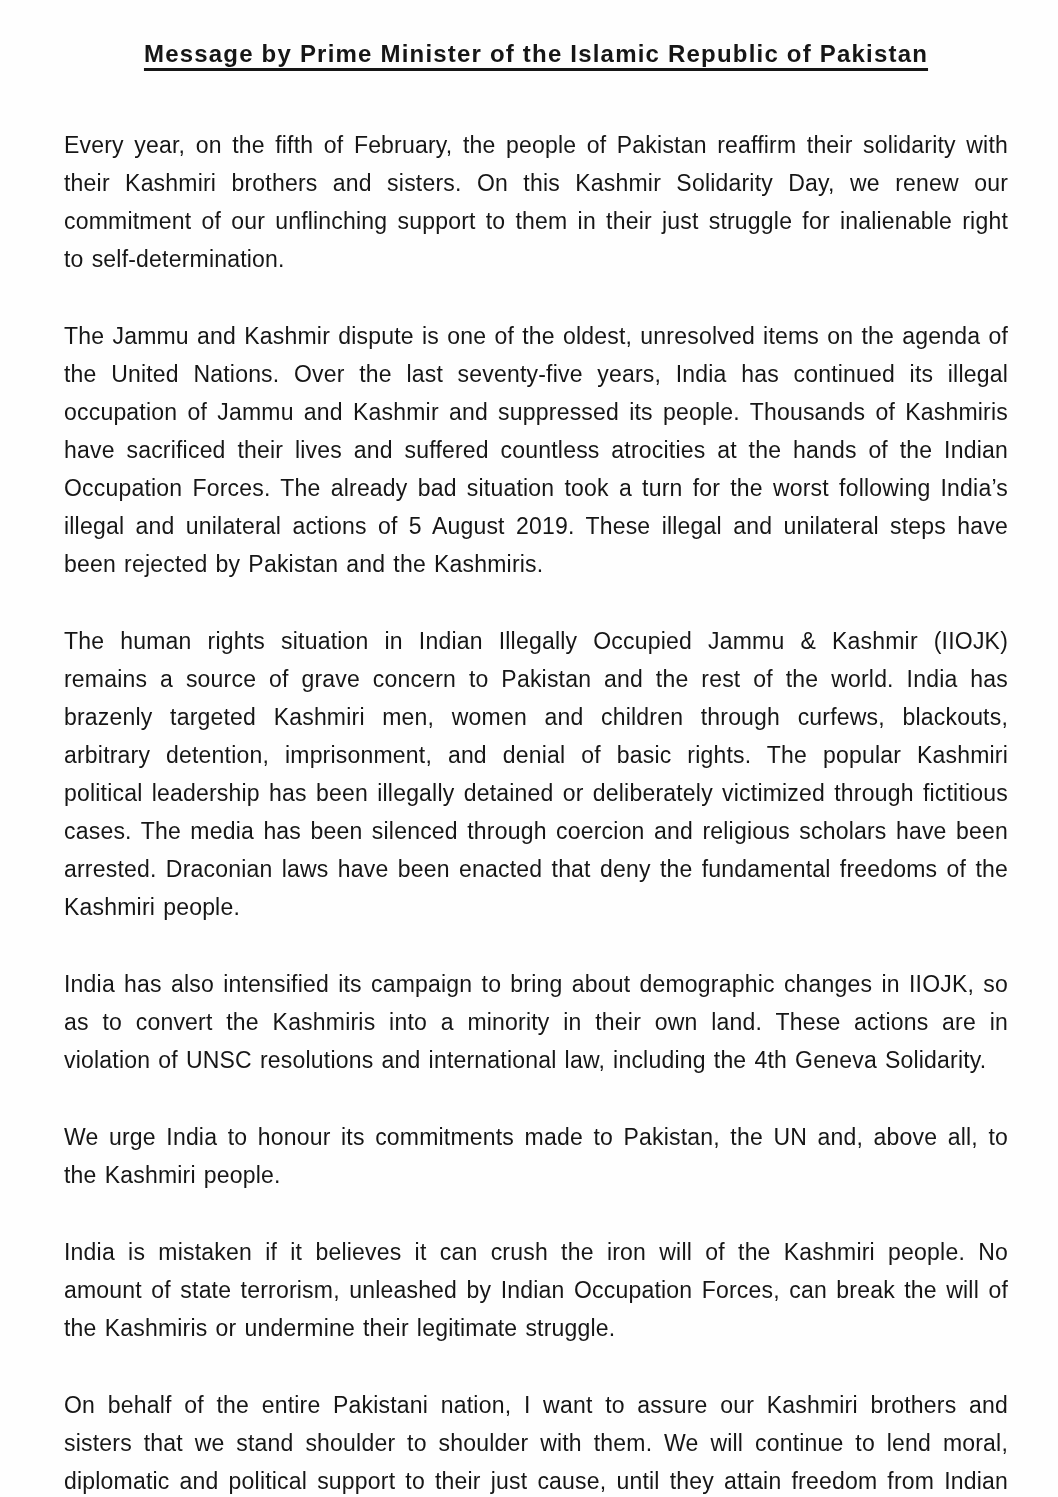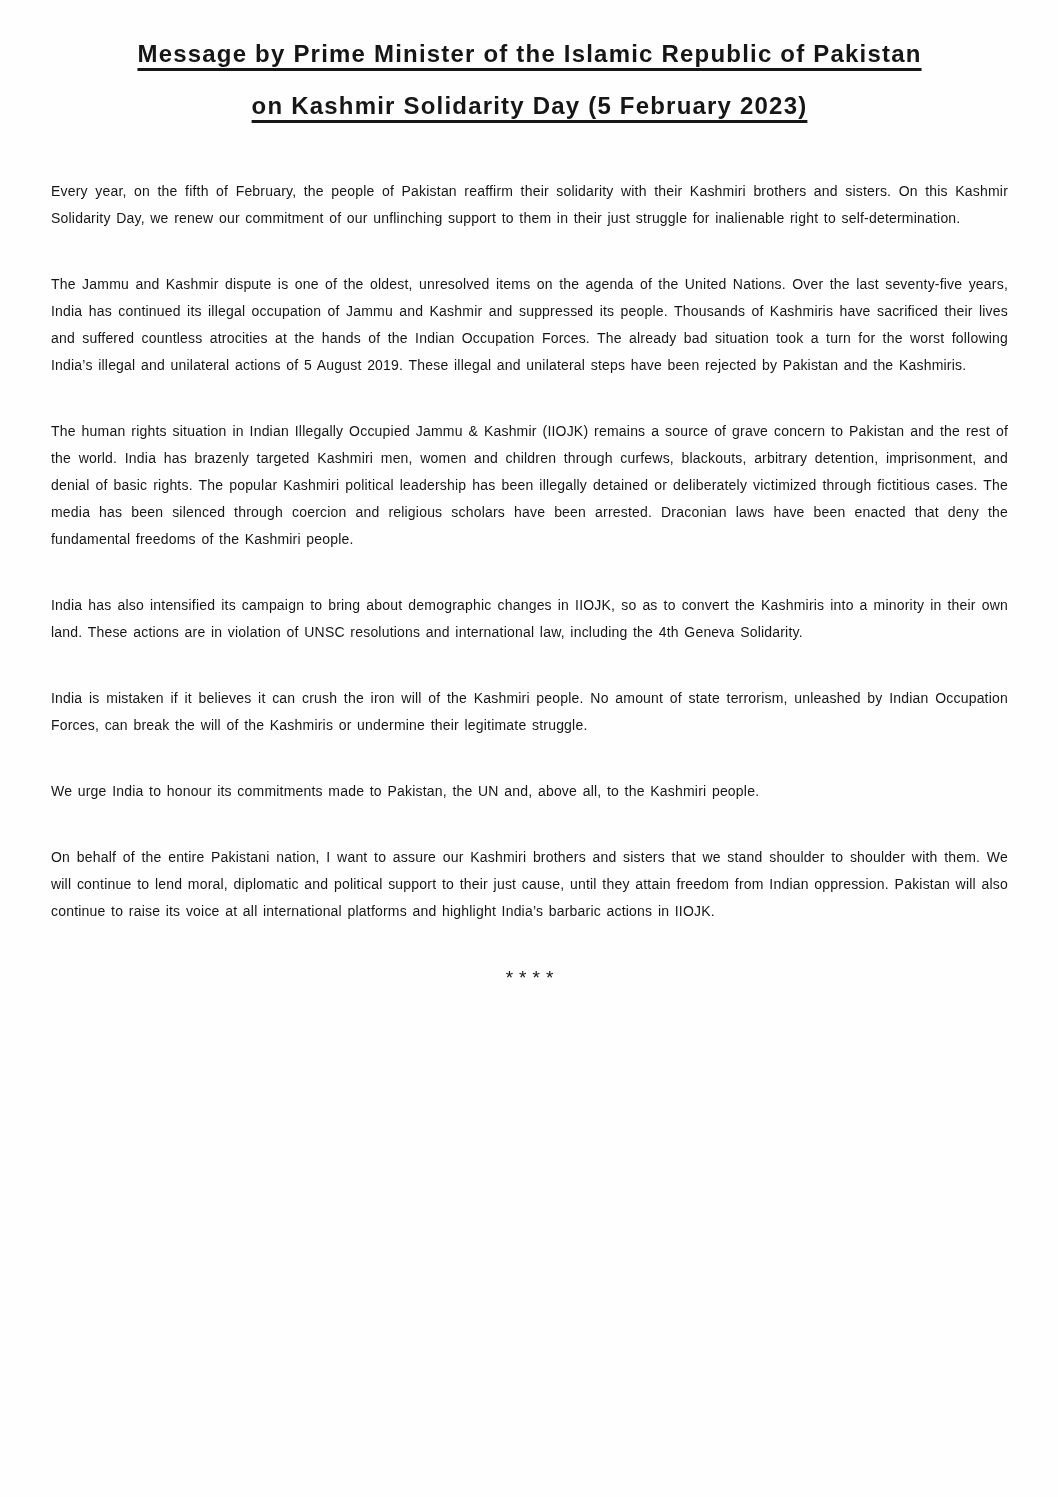--- a/index.html
+++ b/index.html
@@ -6,21 +6,21 @@
     margin: 0;
     padding: 0;
     background: #ffffff;
   }
   .page {
     position: relative;
     width: 1058px;
     height: 1497px;
     box-sizing: border-box;
     background: #fefefe;
-    padding: 40px 50px 0 51px;
+    padding: 40px 50px 0 64px;
     font-family: "Liberation Sans", sans-serif;
     color: #161616;
     overflow: hidden;
   }
   .title-block {
     text-align: center;
     font-weight: bold;
     font-size: 24px;
     letter-spacing: 1.2px;
     margin: 0 0 58px 0;
@@ -29,22 +29,22 @@
     line-height: 28px;
     margin-bottom: 24px;
   }
   .title-line .u {
     text-decoration: underline;
     text-decoration-thickness: 2.5px;
     text-underline-offset: 6px;
   }
   .doc-body p {
     margin: 0 0 39px 0;
-    font-size: 14px;
-    line-height: 27px;
+    font-size: 23px;
+    line-height: 38px;
     text-align: justify;
     letter-spacing: 0.2px;
     word-spacing: 1.5px;
   }
   .footer-mark {
     text-align: center;
     font-size: 19px;
     letter-spacing: 6px;
     padding-left: 6px; 
     line-height: 27px;
@@ -53,30 +53,27 @@
 </style>
 </head>
 <body>
 
 <div class="page">
 
   <header class="title-block">
     <div class="title-line">
       <span class="u">Message by Prime Minister of the Islamic Republic of Pakistan</span>
     </div>
-    <div class="title-line">
-      <span class="u">on Kashmir Solidarity Day (5 February 2023)</span>
-    </div>
   </header>
 
   <main class="doc-body">
     <p>Every year, on the fifth of February, the people of Pakistan reaffirm their solidarity with their Kashmiri brothers and sisters. On this Kashmir Solidarity Day, we renew our commitment of our unflinching support to them in their just struggle for inalienable right to self-determination.</p>
     <p>The Jammu and Kashmir dispute is one of the oldest, unresolved items on the agenda of the United Nations. Over the last seventy-five years, India has continued its illegal occupation of Jammu and Kashmir and suppressed its people. Thousands of Kashmiris have sacrificed their lives and suffered countless atrocities at the hands of the Indian Occupation Forces. The already bad situation took a turn for the worst following India’s illegal and unilateral actions of 5 August 2019. These illegal and unilateral steps have been rejected by Pakistan and the Kashmiris.</p>
     <p>The human rights situation in Indian Illegally Occupied Jammu &amp; Kashmir (IIOJK) remains a source of grave concern to Pakistan and the rest of the world. India has brazenly targeted Kashmiri men, women and children through curfews, blackouts, arbitrary detention, imprisonment, and denial of basic rights. The popular Kashmiri political leadership has been illegally detained or deliberately victimized through fictitious cases. The media has been silenced through coercion and religious scholars have been arrested. Draconian laws have been enacted that deny the fundamental freedoms of the Kashmiri people.</p>
     <p>India has also intensified its campaign to bring about demographic changes in IIOJK, so as to convert the Kashmiris into a minority in their own land. These actions are in violation of UNSC resolutions and international law, including the 4th Geneva Solidarity.</p>
+    <p>We urge India to honour its commitments made to Pakistan, the UN and, above all, to the Kashmiri people.</p>
     <p>India is mistaken if it believes it can crush the iron will of the Kashmiri people. No amount of state terrorism, unleashed by Indian Occupation Forces, can break the will of the Kashmiris or undermine their legitimate struggle.</p>
-    <p>We urge India to honour its commitments made to Pakistan, the UN and, above all, to the Kashmiri people.</p>
     <p>On behalf of the entire Pakistani nation, I want to assure our Kashmiri brothers and sisters that we stand shoulder to shoulder with them. We will continue to lend moral, diplomatic and political support to their just cause, until they attain freedom from Indian oppression. Pakistan will also continue to raise its voice at all international platforms and highlight India’s barbaric actions in IIOJK.</p>
 
     <div class="footer-mark">****</div>
   </main>
 
 </div>
 
 </body></html>

